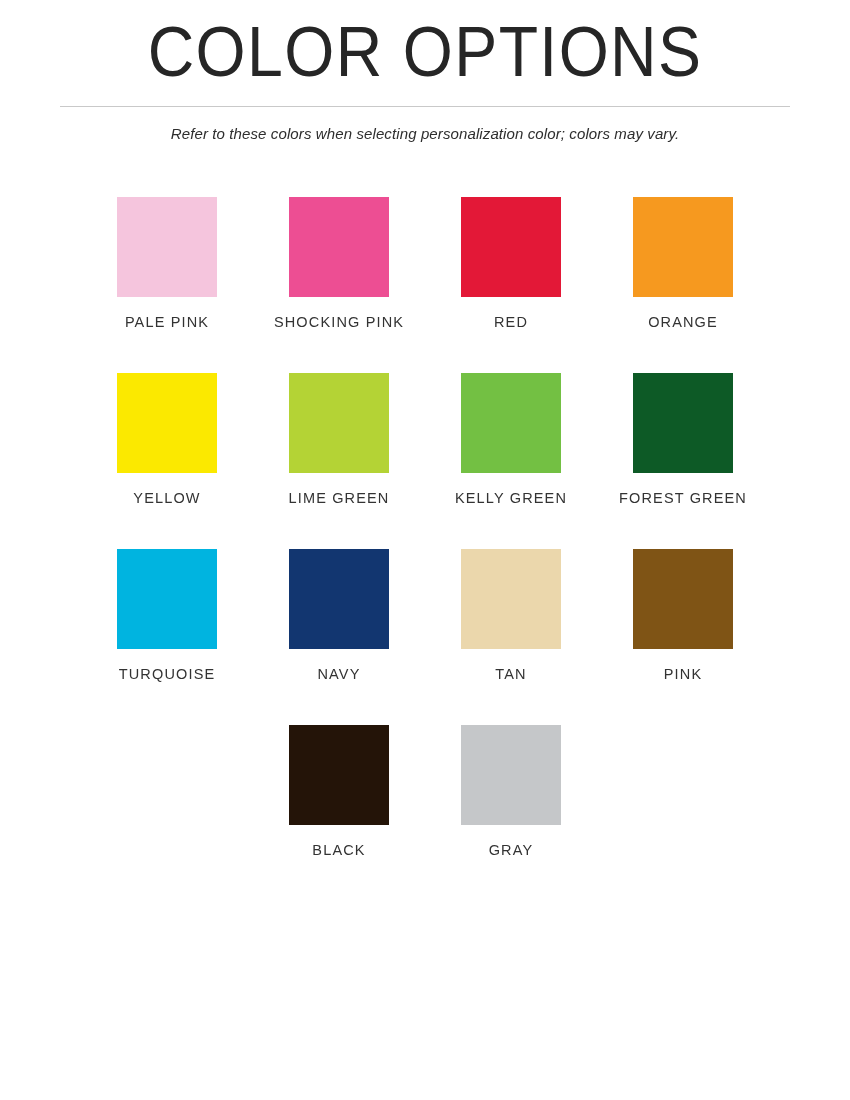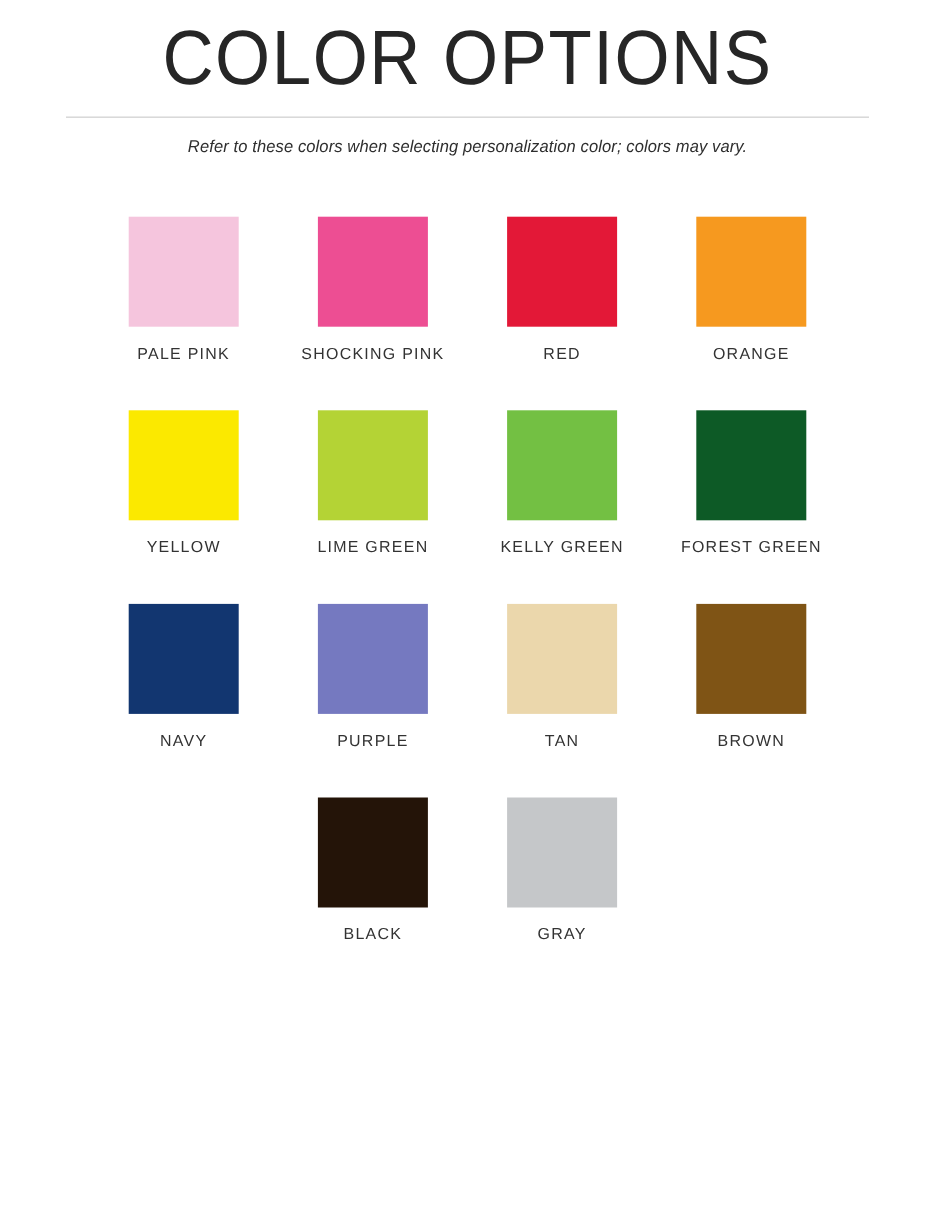--- a/index.html
+++ b/index.html
@@ -143,34 +143,34 @@
       </div>
       <div class="swatch-cell">
         <div class="swatch-chip" style="background-color: rgb(115, 192, 67);"></div>
         <div class="swatch-label">KELLY GREEN</div>
       </div>
       <div class="swatch-cell">
         <div class="swatch-chip" style="background-color: rgb(13, 90, 38);"></div>
         <div class="swatch-label">FOREST GREEN</div>
       </div>
       <div class="swatch-cell">
+        <div class="swatch-chip" style="background-color: rgb(0, 180, 224);"></div>
+        <div class="swatch-label">TURQUOISE</div>
+      </div>
+      <div class="swatch-cell">
         <div class="swatch-chip" style="background-color: rgb(18, 54, 112);"></div>
         <div class="swatch-label">NAVY</div>
-      </div>
-      <div class="swatch-cell">
-        <div class="swatch-chip" style="background-color: rgb(117, 121, 192);"></div>
-        <div class="swatch-label">PURPLE</div>
       </div>
       <div class="swatch-cell">
         <div class="swatch-chip" style="background-color: rgb(235, 215, 172);"></div>
         <div class="swatch-label">TAN</div>
       </div>
       <div class="swatch-cell">
         <div class="swatch-chip" style="background-color: rgb(127, 84, 21);"></div>
-        <div class="swatch-label">BROWN</div>
+        <div class="swatch-label">PINK</div>
       </div>
       <div class="swatch-cell is-empty">
         <div class="swatch-chip"></div>
         <div class="swatch-label"></div>
       </div>
       <div class="swatch-cell">
         <div class="swatch-chip" style="background-color: rgb(36, 20, 8);"></div>
         <div class="swatch-label">BLACK</div>
       </div>
       <div class="swatch-cell">

